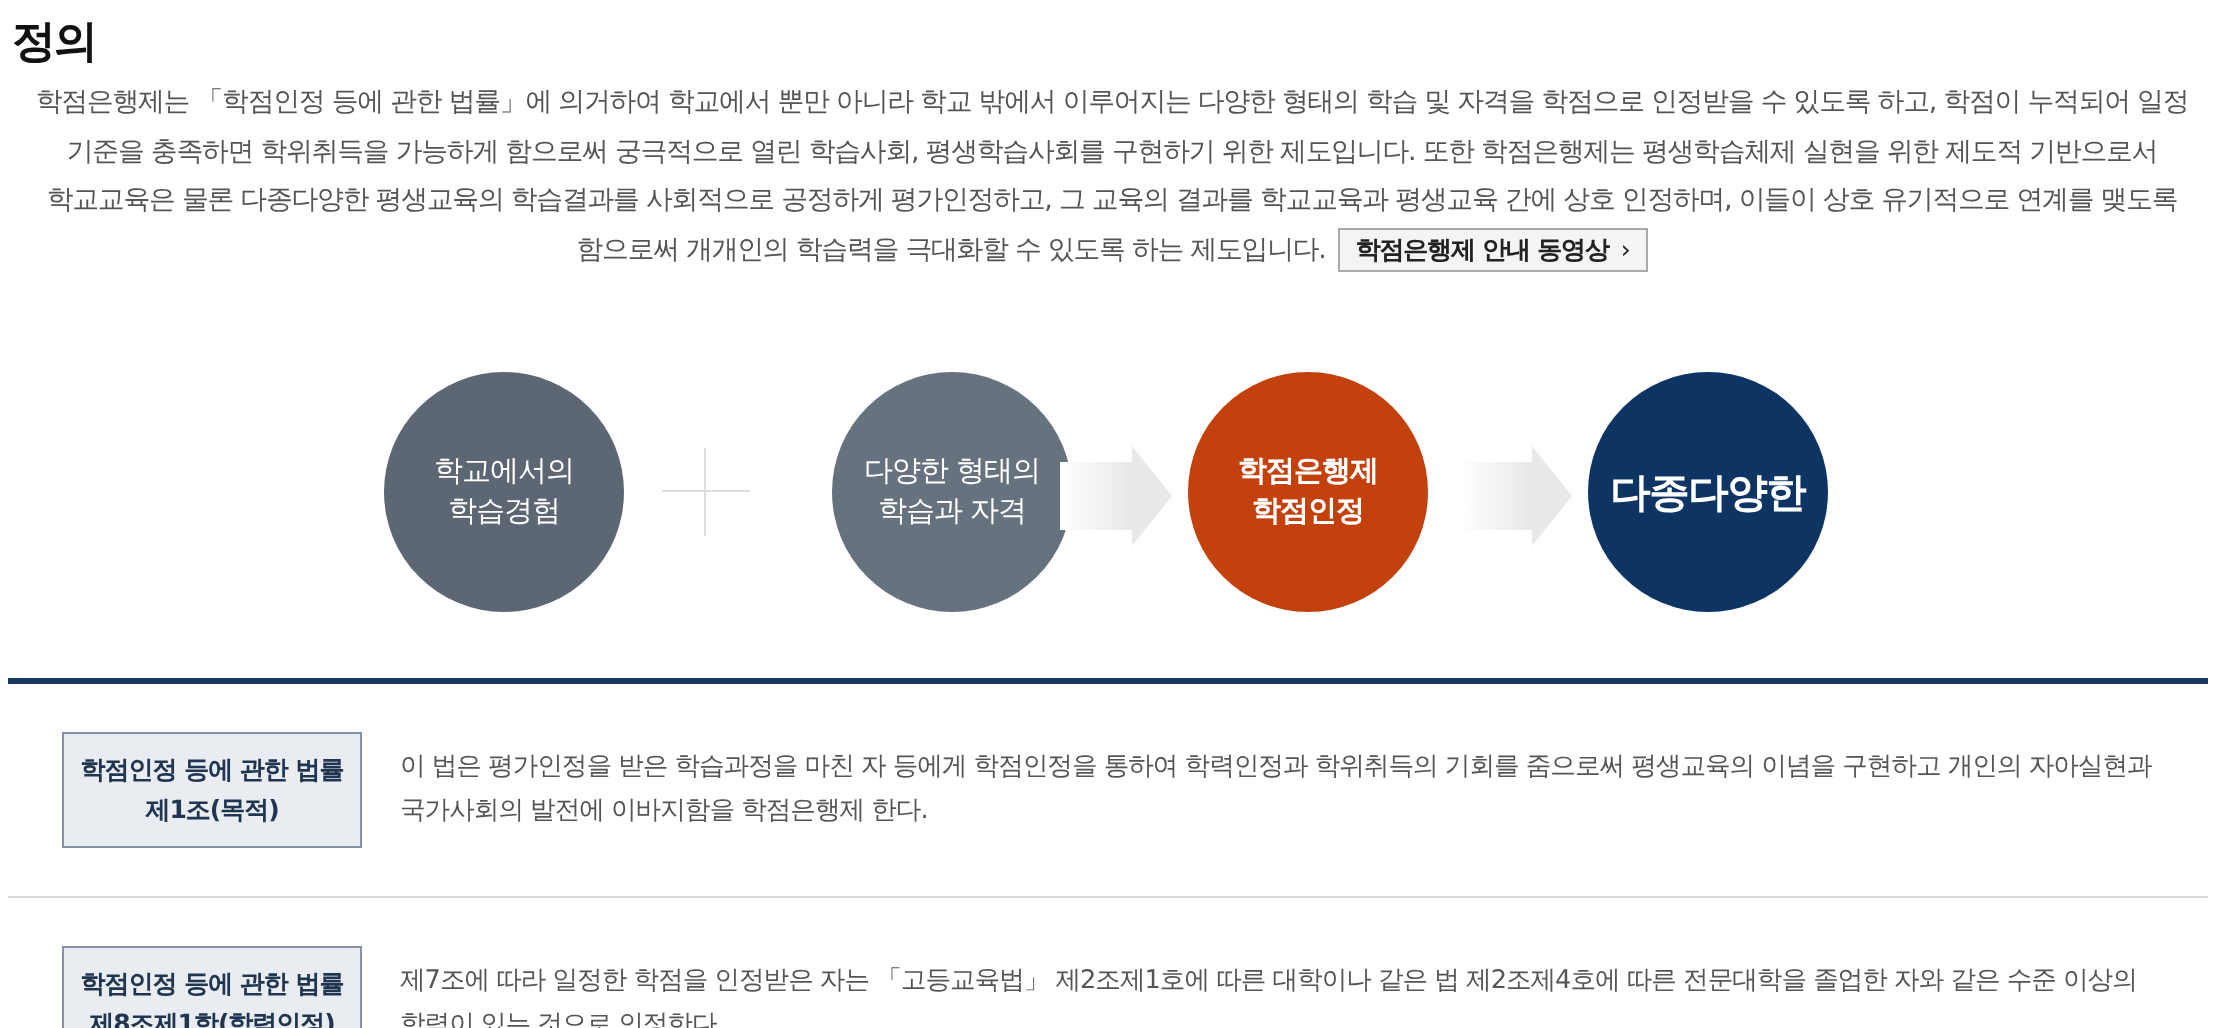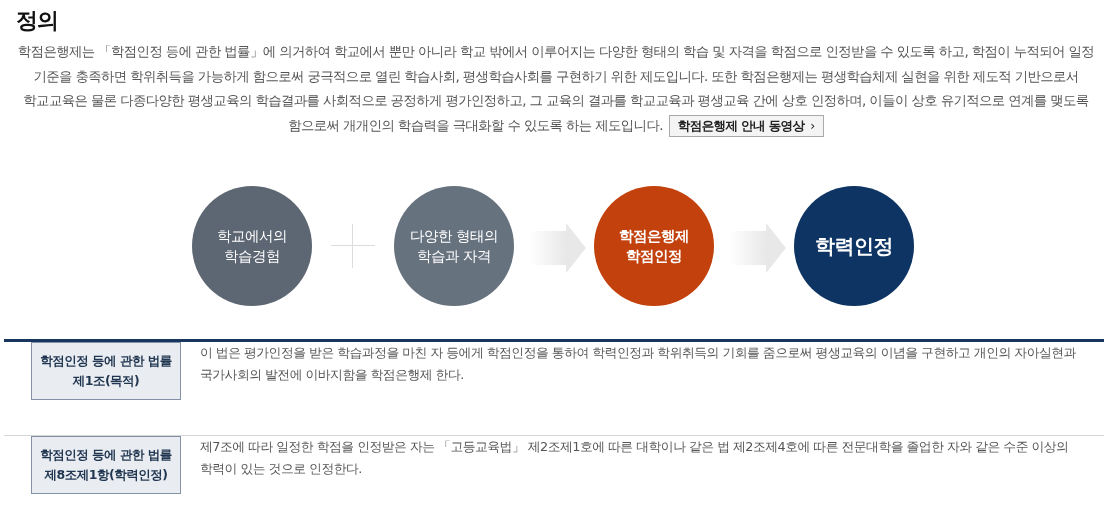--- a/index.html
+++ b/index.html
@@ -1,20 +1,20 @@
 <!DOCTYPE html>
 <html><head>
   <meta charset="utf-8">
   <style>
     * { box-sizing: border-box; margin: 0; padding: 0; }
     html, body { width: 1109px; height: 514px; background: #ffffff; overflow: hidden; }
     body { font-family: "DejaVu Sans", "Liberation Sans", sans-serif; color: #444; position: relative; }
 
     .title {
-      position: absolute; left: 16px; top: 6px;
+      position: absolute; left: 6px; top: 6px;
       font-size: 22px; font-weight: bold; color: #111; letter-spacing: -1px;
     }
     .intro {
       position: absolute; left: 6px; top: 40px; width: 1100px;
       font-size: 13.4px; line-height: 24.5px; color: #555; letter-spacing: -0.6px;
       word-break: keep-all;
       text-align: center;
     }
     .video-btn {
       display: inline-block; vertical-align: middle;
@@ -26,21 +26,21 @@
     .video-btn .chev { margin-left: 6px; font-weight: normal; }
 
     .diagram { position: absolute; left: 0; top: 180px; width: 1109px; height: 140px; }
     .circle {
       position: absolute; width: 120px; height: 120px; border-radius: 50%;
       display: flex; align-items: center; justify-content: center; text-align: center;
       color: #fff; font-size: 14.5px; line-height: 20px; letter-spacing: -0.5px;
       white-space: pre-line;
     }
     .c1 { left: 192px; top: 6px; background: #5d6673; }
-    .c2 { left: 394px; top: 6px; background: #67727f; }
+    .c2 { left: 416px; top: 6px; background: #67727f; }
     .c3 { left: 594px; top: 6px; background: #c2410c; font-weight: bold; }
     .c4 { left: 794px; top: 6px; background: #0d3463; font-weight: bold; font-size: 20px; }
 
     .plus { position: absolute; left: 331px; top: 44px; width: 44px; height: 44px; }
     .plus::before, .plus::after { content: ""; position: absolute; background: #dcdcdc; }
     .plus::before { left: 0; top: 21px; width: 44px; height: 1px; }
     .plus::after { left: 21px; top: 0; width: 1px; height: 44px; }
 
     .arrow { position: absolute; width: 56px; height: 50px; }
     .arrow .shaft {
@@ -50,21 +50,21 @@
     .arrow .head {
       position: absolute; left: 36px; top: 0; width: 0; height: 0;
       border-top: 25px solid transparent; border-bottom: 25px solid transparent;
       border-left: 20px solid #e8e8e8;
     }
     .a1 { left: 530px; top: 43px; }
     .a2 { left: 730px; top: 43px; }
 
     .law-table { position: absolute; left: 4px; top: 339px; width: 1100px; border-top: 3px solid #17375e; }
     .law-row {
-      display: flex; height: 94px;
+      display: flex; align-items: center; height: 107px;
       border-bottom: 1px solid #d6d6d6;
     }
     .law-row:last-child { border-bottom: 1px solid #a9acb0; }
     .law-label {
       margin-left: 27px; width: 150px; height: 58px; flex: none;
       border: 1px solid #8592a5; background: #e9ecf1;
       display: flex; align-items: center; justify-content: center; text-align: center;
       font-size: 12.5px; font-weight: bold; line-height: 20px; color: #1f3550;
       letter-spacing: -0.5px; white-space: pre-line;
     }
@@ -90,21 +90,21 @@
   <div class="arrow a1">
       <div class="shaft"></div>
       <div class="head"></div>
     </div>
   <div class="circle c3">학점은행제
 학점인정</div>
   <div class="arrow a2">
       <div class="shaft"></div>
       <div class="head"></div>
     </div>
-  <div class="circle c4">학력인정</div>
+  <div class="circle c4">다종다양한</div>
 </div>
 
 <div class="law-table">
   <div class="law-row">
     <div class="law-label">학점인정 등에 관한 법률
 제1조(목적)</div>
     <div class="law-text">이 법은 평가인정을 받은 학습과정을 마친 자 등에게 학점인정을 통하여 학력인정과 학위취득의 기회를 줌으로써 평생교육의 이념을 구현하고 개인의 자아실현과 국가사회의 발전에 이바지함을 학점은행제 한다.</div>
   </div>
   <div class="law-row">
     <div class="law-label">학점인정 등에 관한 법률

